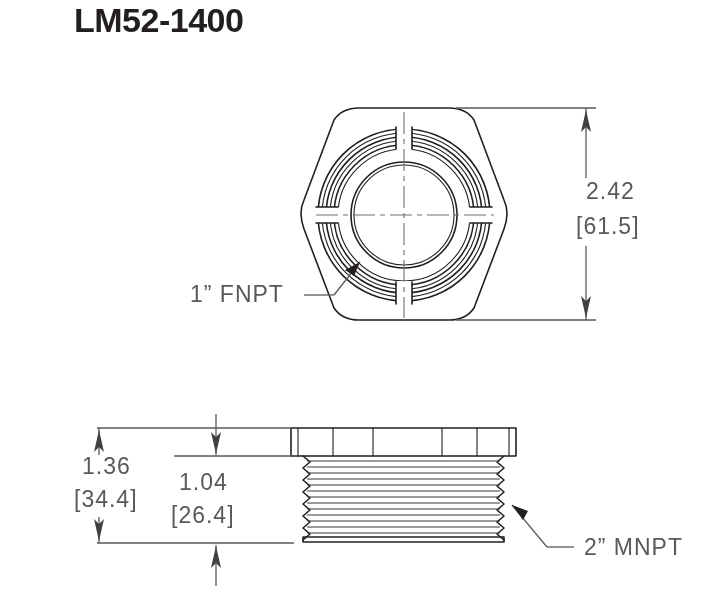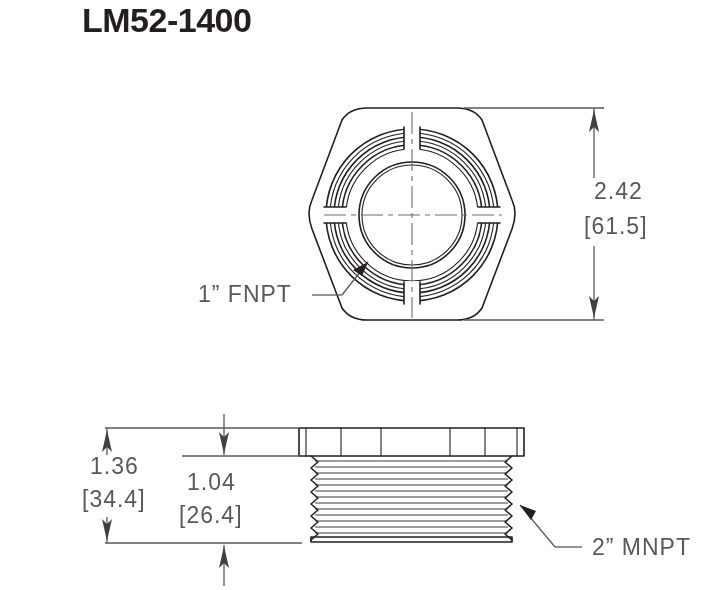--- a/index.html
+++ b/index.html
@@ -9,21 +9,21 @@
   }
   body {
     width: 728px;
     height: 590px;
     position: relative;
     overflow: hidden;
     font-family: "Liberation Sans", sans-serif;
   }
   #drawing-root {
     position: absolute;
-    left: 12px;
+    left: 4px;
     top: 0;
     width: 596px;
     height: 590px;
   }
   svg.drawing-canvas {
     display: block;
     width: 728px;
     height: 590px;
   }
   .part-title {

